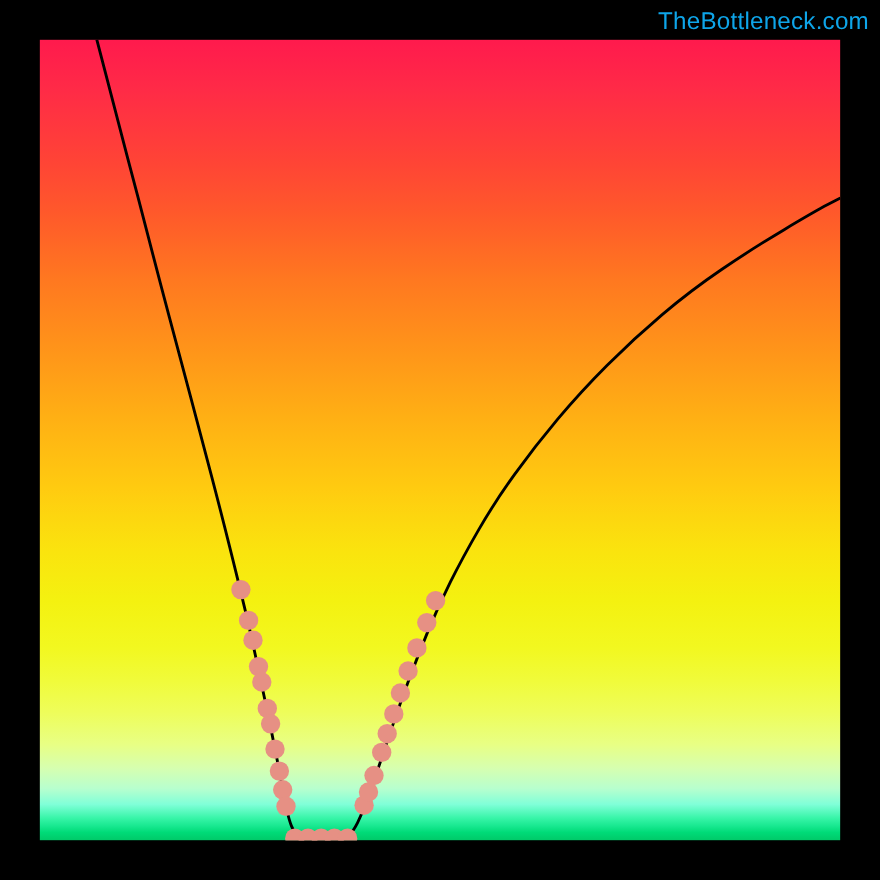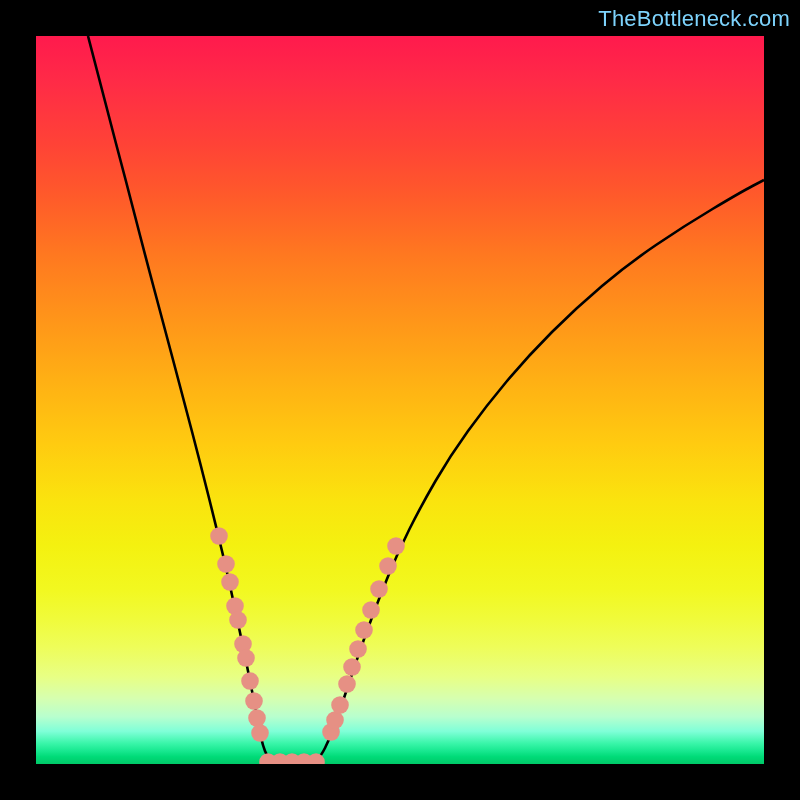--- a/index.html
+++ b/index.html
@@ -52,21 +52,21 @@
       #38f5a8 97.2%,
       #18e890 98.2%,
       #00db78 99%,
       #00c968 100%
     );
   }
   .watermark {
     position: absolute;
     top: 6px;
     right: 10px;
-    color: #7dd3fc;
+    color: #0ea5e9;
     font-size: 22px;
     letter-spacing: 0.2px;
     user-select: none;
   }
   svg.curve {
     position: absolute;
     inset: 0;
     width: 728px;
     height: 728px;
     overflow: visible;

